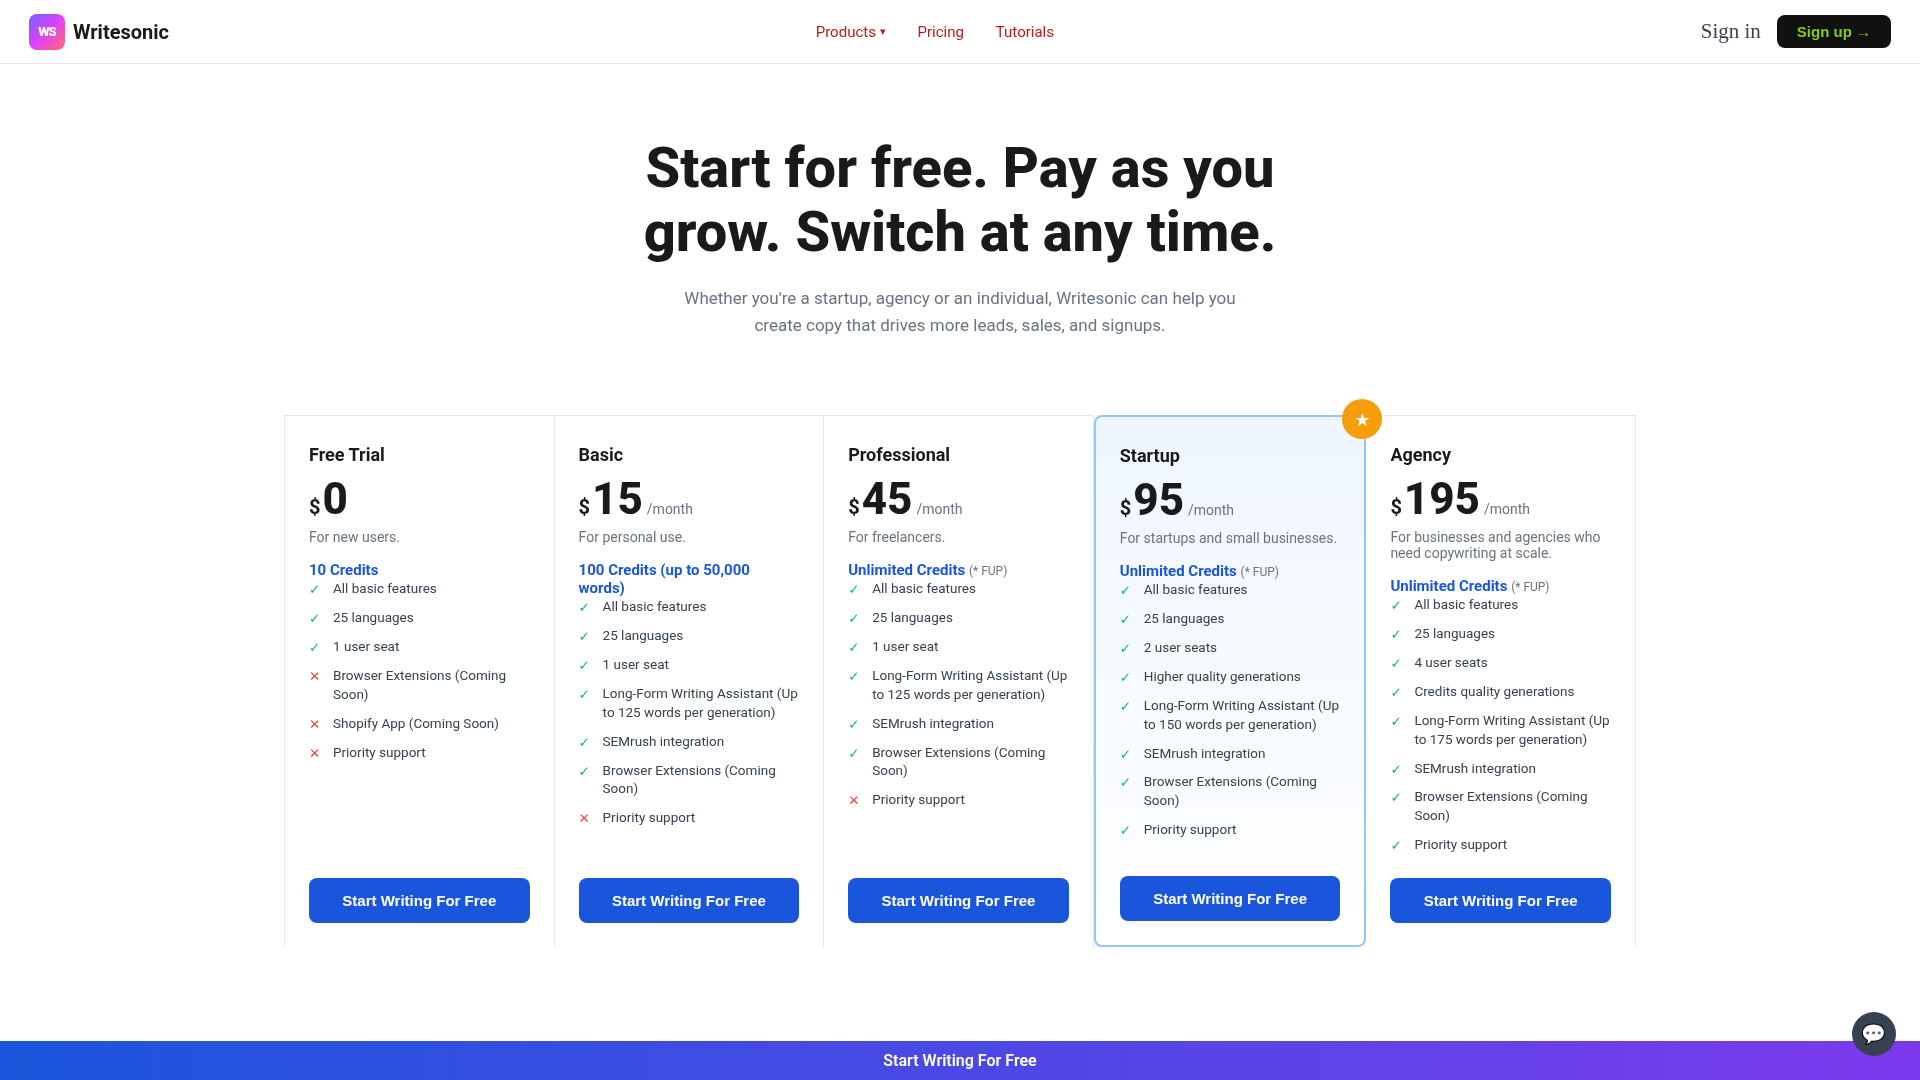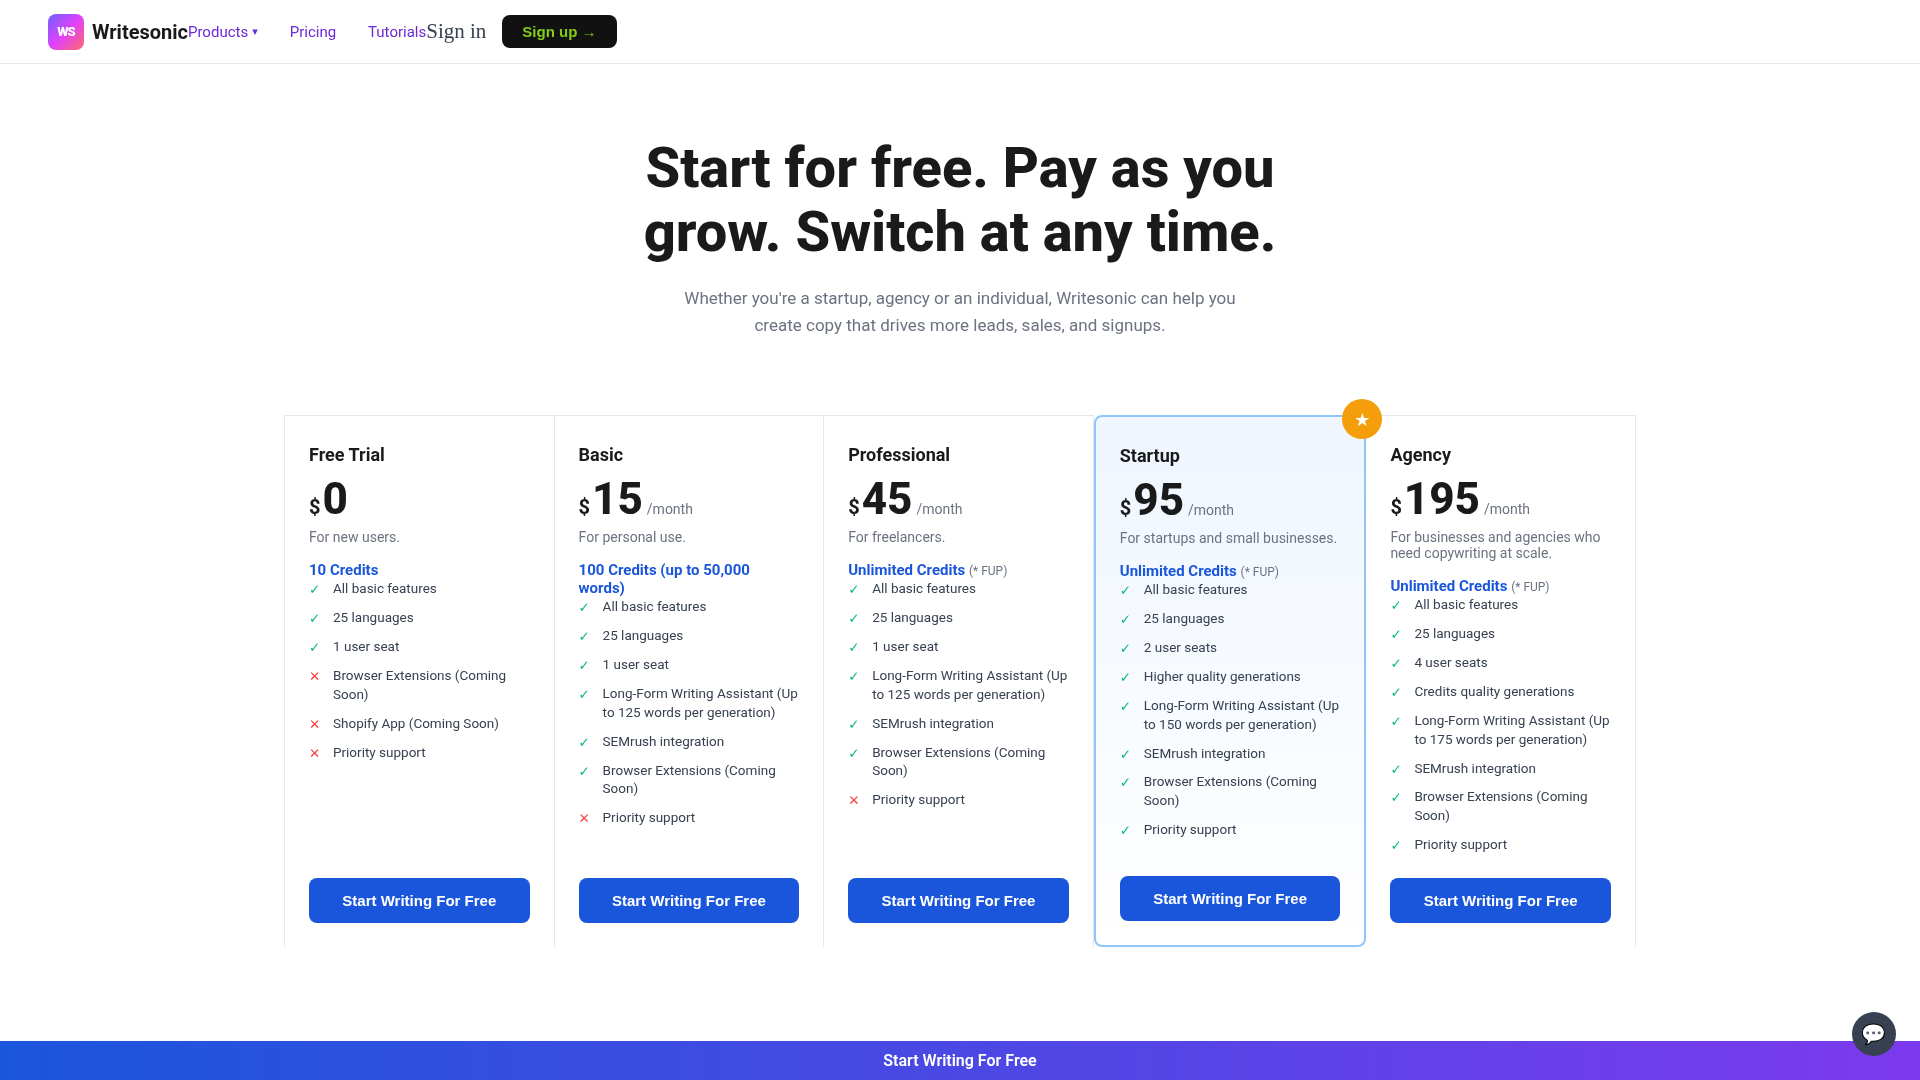--- a/index.html
+++ b/index.html
@@ -1,34 +1,34 @@
 <!DOCTYPE html>
 <html><head>
   <meta charset="utf-8">
   <style>
     * { box-sizing: border-box; margin: 0; padding: 0; }
     body { font-family: -apple-system, BlinkMacSystemFont, 'Segoe UI', Roboto, sans-serif; background: #fff; color: #1a1a1a; }
 
     
     nav {
-      display: flex; align-items: center; justify-content: flex-start;
-      padding: 0 48px; height: 64px; border-bottom: 1px solid #e5e7eb;
+      display: flex; align-items: center; justify-content: space-between;
+      padding: 0 29px; height: 64px; border-bottom: 1px solid #e5e7eb;
       position: sticky; top: 0; background: #fff; z-index: 100;
     }
     .nav-logo { display: flex; align-items: center; gap: 8px; text-decoration: none; color: #1a1a1a; }
     .logo-icon {
       width: 36px; height: 36px; border-radius: 8px;
       background: linear-gradient(135deg, #6c63ff 0%, #e040fb 50%, #ff6b6b 100%);
       display: flex; align-items: center; justify-content: center;
       color: #fff; font-weight: 900; font-size: 13px; letter-spacing: -1px;
     }
     .logo-text { font-size: 20px; font-weight: 700; color: #1a1a1a; }
     .nav-links { display: flex; align-items: center; gap: 32px; }
     .nav-link {
-      font-size: 15px; color: #6d28d9; text-decoration: none; cursor: pointer;
+      font-size: 15px; color: #b91c1c; text-decoration: none; cursor: pointer;
       display: flex; align-items: center; gap: 4px;
     }
     .nav-actions { display: flex; align-items: center; gap: 16px; }
     .signin-btn { font-size: 21px; color: #374151; cursor: pointer; background: none; border: none; font-family: Liberation Serif, serif; }
     .signup-btn {
       background: #111; color: #84cc16; border: none; border-radius: 8px;
       padding: 8px 20px; font-size: 15px; font-weight: 600; cursor: pointer;
       display: flex; align-items: center; gap: 6px;
     }
 

